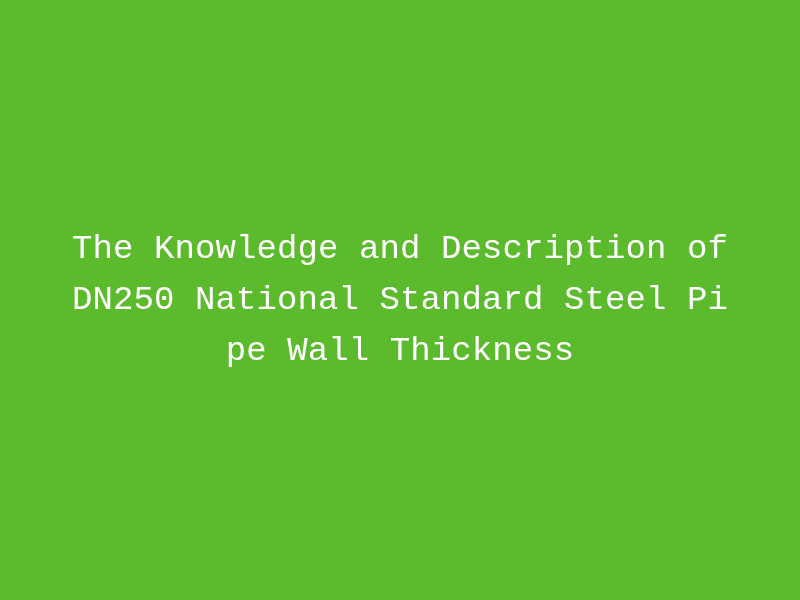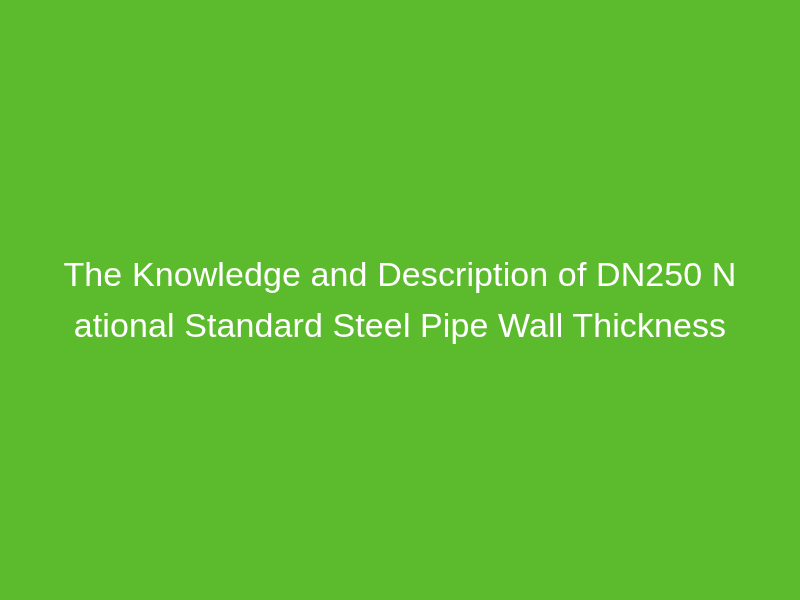--- a/index.html
+++ b/index.html
@@ -30,21 +30,21 @@
   
   .headline-wrap {
     width: 700px;
     display: block;
   }
 
   .headline {
     margin: 12px;
     padding: 0;
     color: #ffffff;
-    font-family: Liberation Sans, sans-serif;
+    font-family: Liberation Mono, monospace;
     font-size: 34px;
     font-weight: 400;
     line-height: 51px;
     letter-spacing: 0.1px;
     text-align: center;
     
     word-break: break-all;
     overflow-wrap: break-word;
     -webkit-font-smoothing: antialiased;
   }

